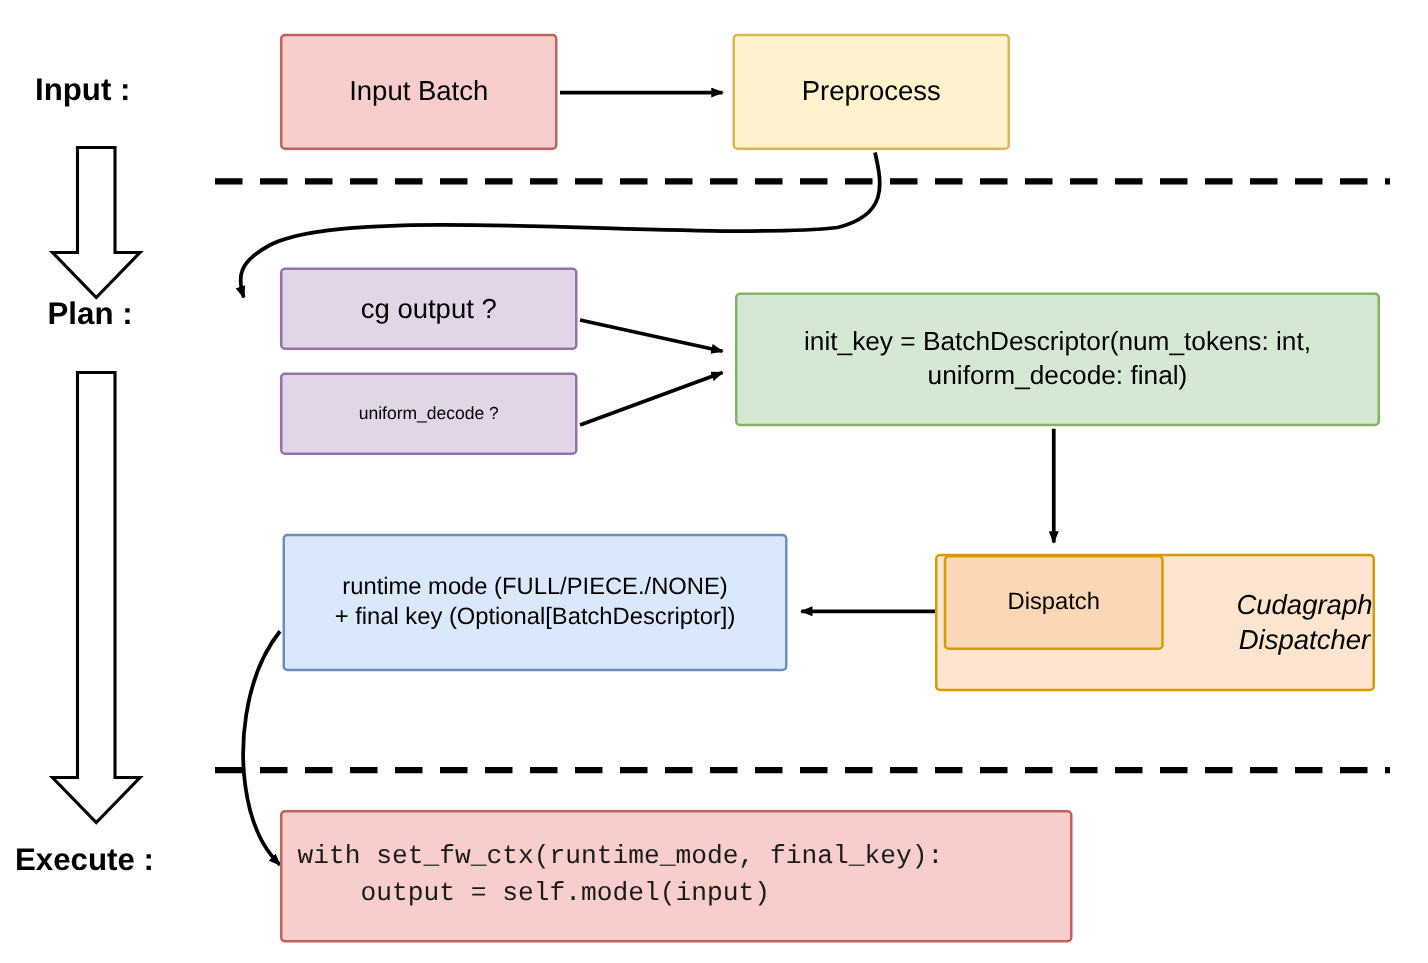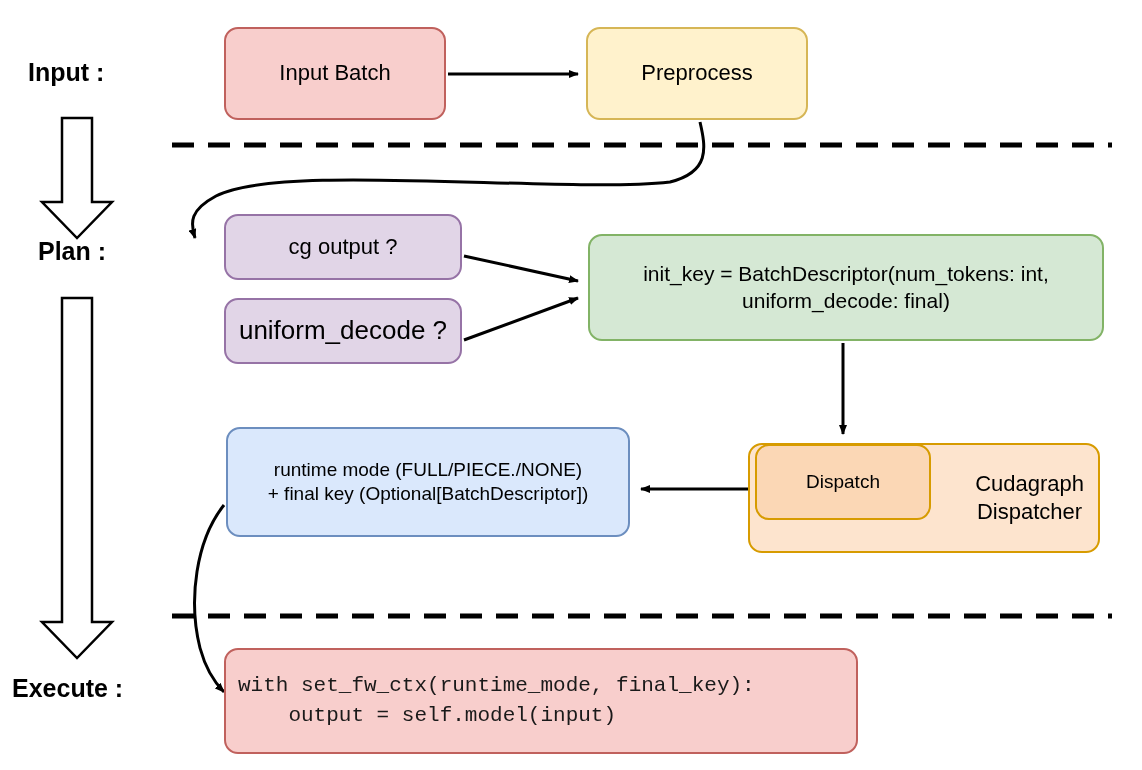--- a/index.html
+++ b/index.html
@@ -32,21 +32,21 @@
     white-space: nowrap;
     letter-spacing: 0px;
   }
   .node {
     position: absolute;
     box-sizing: border-box;
     display: flex;
     align-items: center;
     justify-content: center;
     text-align: center;
-    border-radius: 14px;
+    border-radius: 4px;
     border-width: 2px;
     border-style: solid;
     font-family: "Liberation Sans", sans-serif;
     color: #000000;
     line-height: 1.28;
   }
   .node-red {
     background: #f8cecc;
     border-color: #c0615d;
   }
@@ -64,30 +64,31 @@
   }
   .node-blue {
     background: #dae8fc;
     border-color: #6c8ebf;
   }
   .node-orange-outer {
     background: #fde4ce;
     border-color: #d79b00;
     align-items: center;
     justify-content: flex-end;
-    padding-right: 14px;
+    padding-right: 0;
+    font-style: italic;
   }
   .node-orange-inner {
     background: #fbd7b5;
     border-color: #d79b00;
   }
   #box-input-batch   { left: 224px; top: 27px;  width: 222px; height: 93px;  font-size: 22px; }
   #box-preprocess    { left: 586px; top: 27px;  width: 222px; height: 93px;  font-size: 22px; }
   #box-cg-padding    { left: 224px; top: 214px; width: 238px; height: 66px;  font-size: 22px; }
-  #box-uniform-dec   { left: 224px; top: 298px; width: 238px; height: 66px;  font-size: 26px; }
+  #box-uniform-dec   { left: 224px; top: 298px; width: 238px; height: 66px;  font-size: 14px; }
   #box-init-key      { left: 588px; top: 234px; width: 516px; height: 107px; font-size: 21px; padding: 0 0; }
   #box-runtime-mode  { left: 226px; top: 427px; width: 404px; height: 110px; font-size: 19px; }
   #box-cudagraph     { left: 748px; top: 443px; width: 352px; height: 110px; width: 352px; font-size: 22px; }
   #box-dispatch      { left: 755px; top: 444px; width: 176px; height: 76px;  font-size: 19px; }
   #box-code          { left: 224px; top: 648px; width: 634px; height: 106px;
                        background: #f8cecc; border-color: #c0615d;
                        align-items: center; justify-content: flex-start;
                        padding-left: 12px; }
   .code-text {
     font-family: "Liberation Mono", "DejaVu Sans Mono", monospace;

